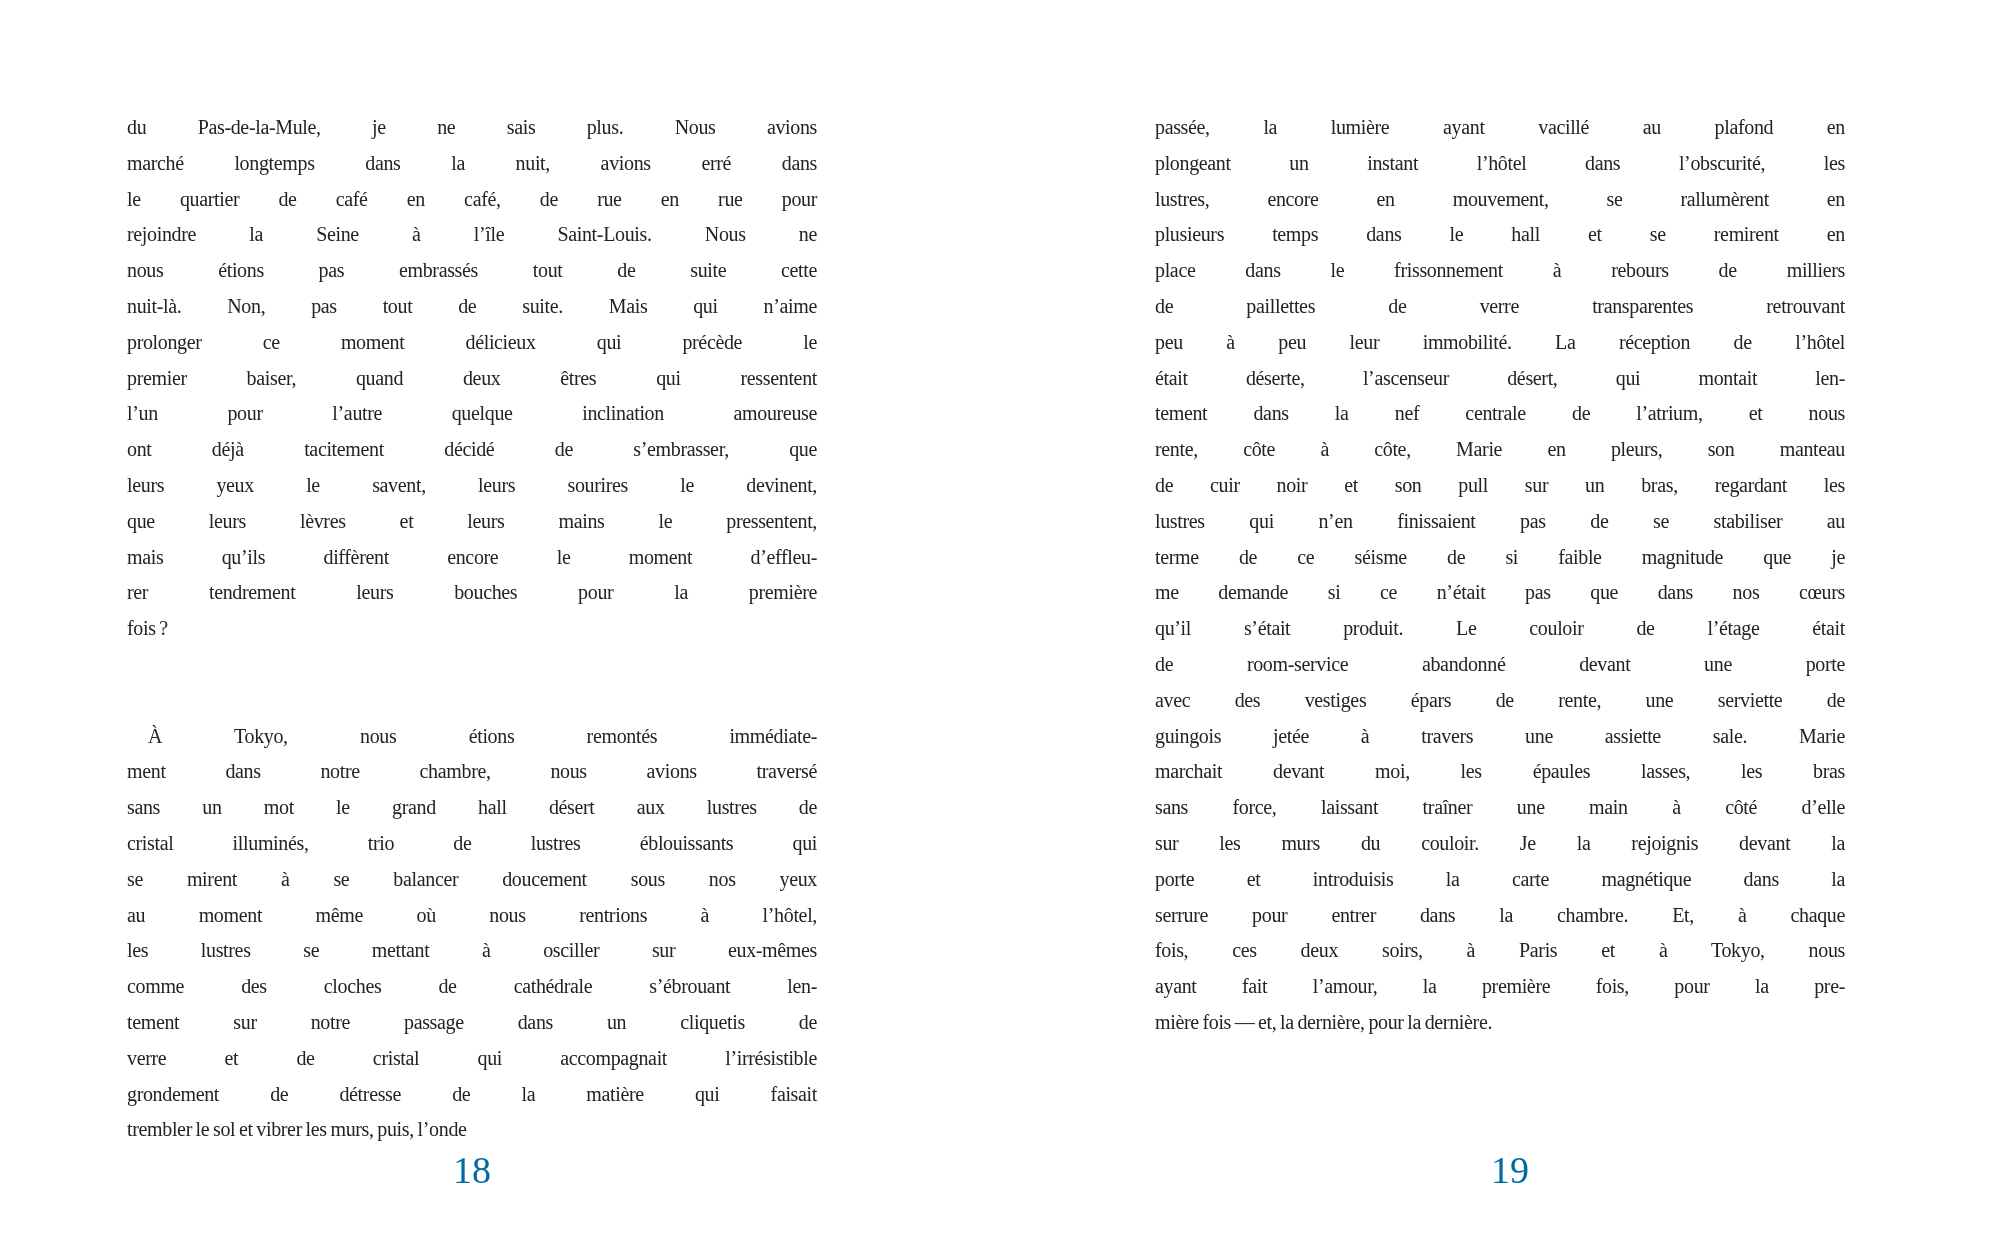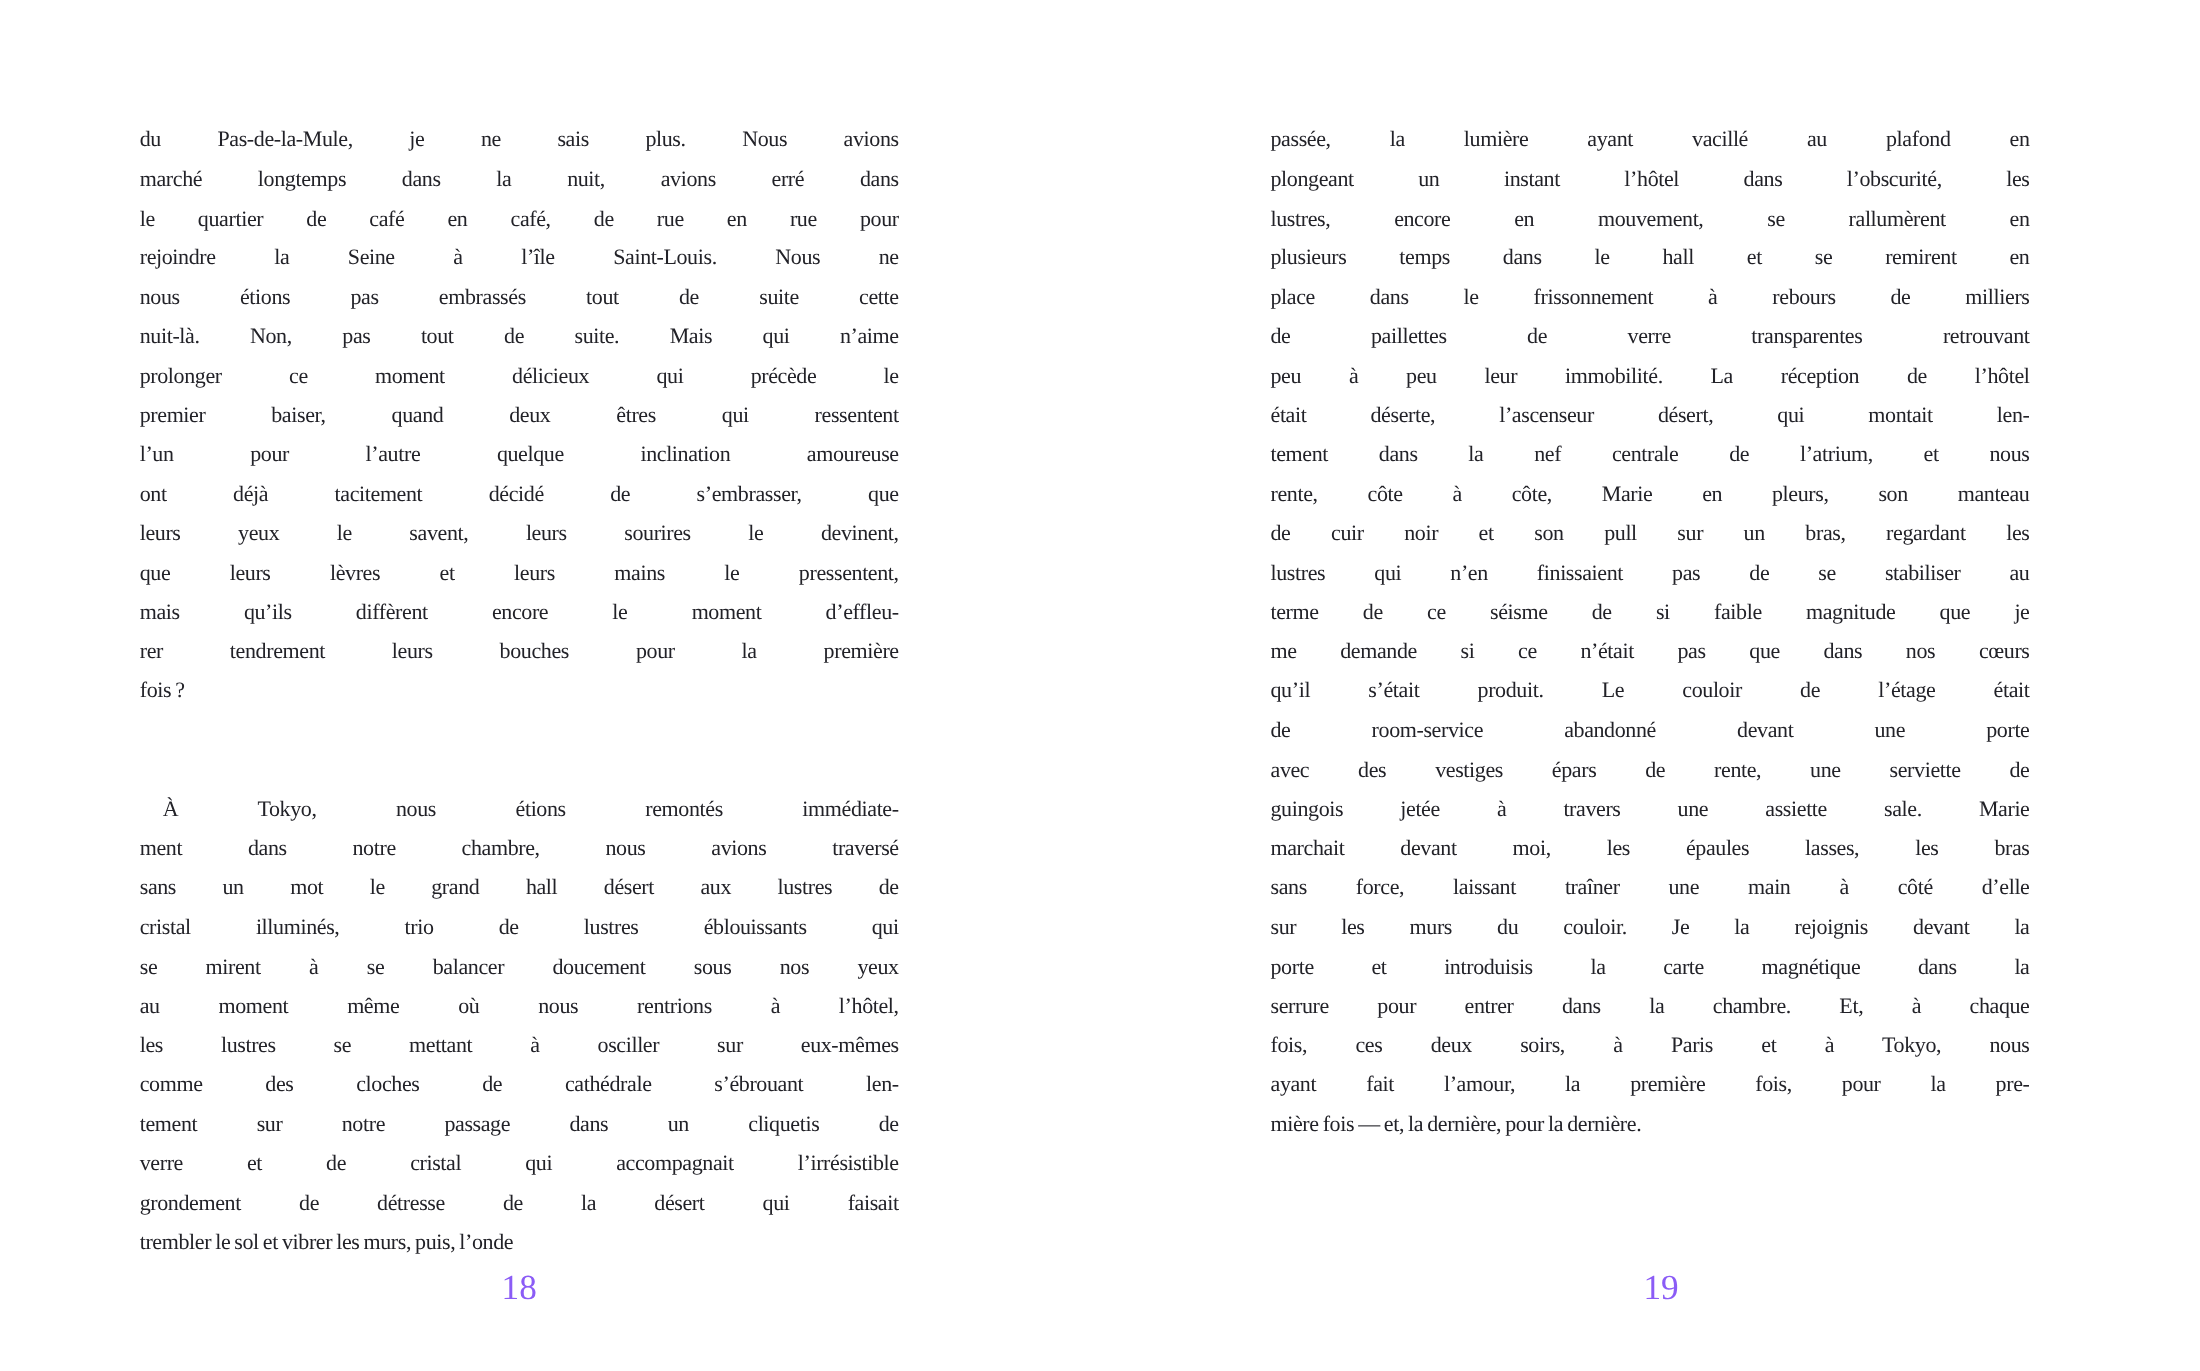--- a/index.html
+++ b/index.html
@@ -52,23 +52,23 @@
     .para-gap {
       display: block;
       height: 71.6px;
     }
 
     .page-number {
       position: absolute;
       top: 1152px;
       width: 80px;
       text-align: center;
-      font-size: 32px;
+      font-size: 38px;
       line-height: 36px;
-      color: #8b5cf6;
+      color: #0369a1;
     }
     .page.left .page-number { left: 432px; }
     .page.right .page-number { left: 470px; }
   </style>
 </head>
 <body>
 
 <div class="page left">
   <div class="text-block">
       <div class="paragraph">
@@ -93,21 +93,21 @@
         <span class="line indent">À Tokyo, nous étions remontés immédiate-</span>
         <span class="line">ment dans notre chambre, nous avions traversé</span>
         <span class="line">sans un mot le grand hall désert aux lustres de</span>
         <span class="line">cristal illuminés, trio de lustres éblouissants qui</span>
         <span class="line">se mirent à se balancer doucement sous nos yeux</span>
         <span class="line">au moment même où nous rentrions à l’hôtel,</span>
         <span class="line">les lustres se mettant à osciller sur eux-mêmes</span>
         <span class="line">comme des cloches de cathédrale s’ébrouant len-</span>
         <span class="line">tement sur notre passage dans un cliquetis de</span>
         <span class="line">verre et de cristal qui accompagnait l’irrésistible</span>
-        <span class="line">grondement de détresse de la désert qui faisait</span>
+        <span class="line">grondement de détresse de la matière qui faisait</span>
         <span class="line last">trembler le sol et vibrer les murs, puis, l’onde</span>
       </div>
     </div>
   <div class="page-number">18</div>
 </div>
 
 <div class="page right">
   <div class="text-block">
       <div class="paragraph">
         <span class="line">passée, la lumière ayant vacillé au plafond en</span>

